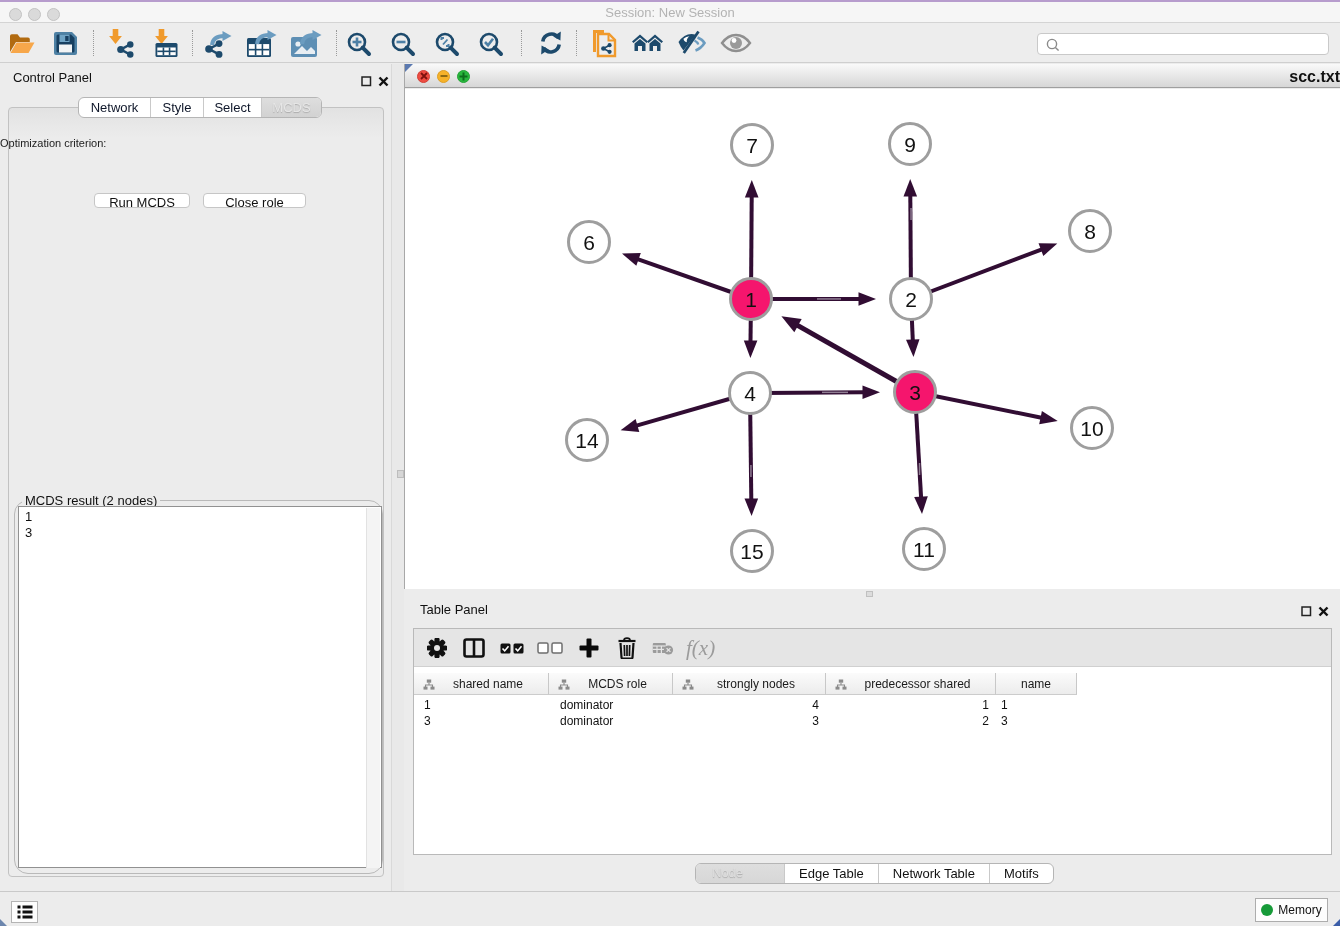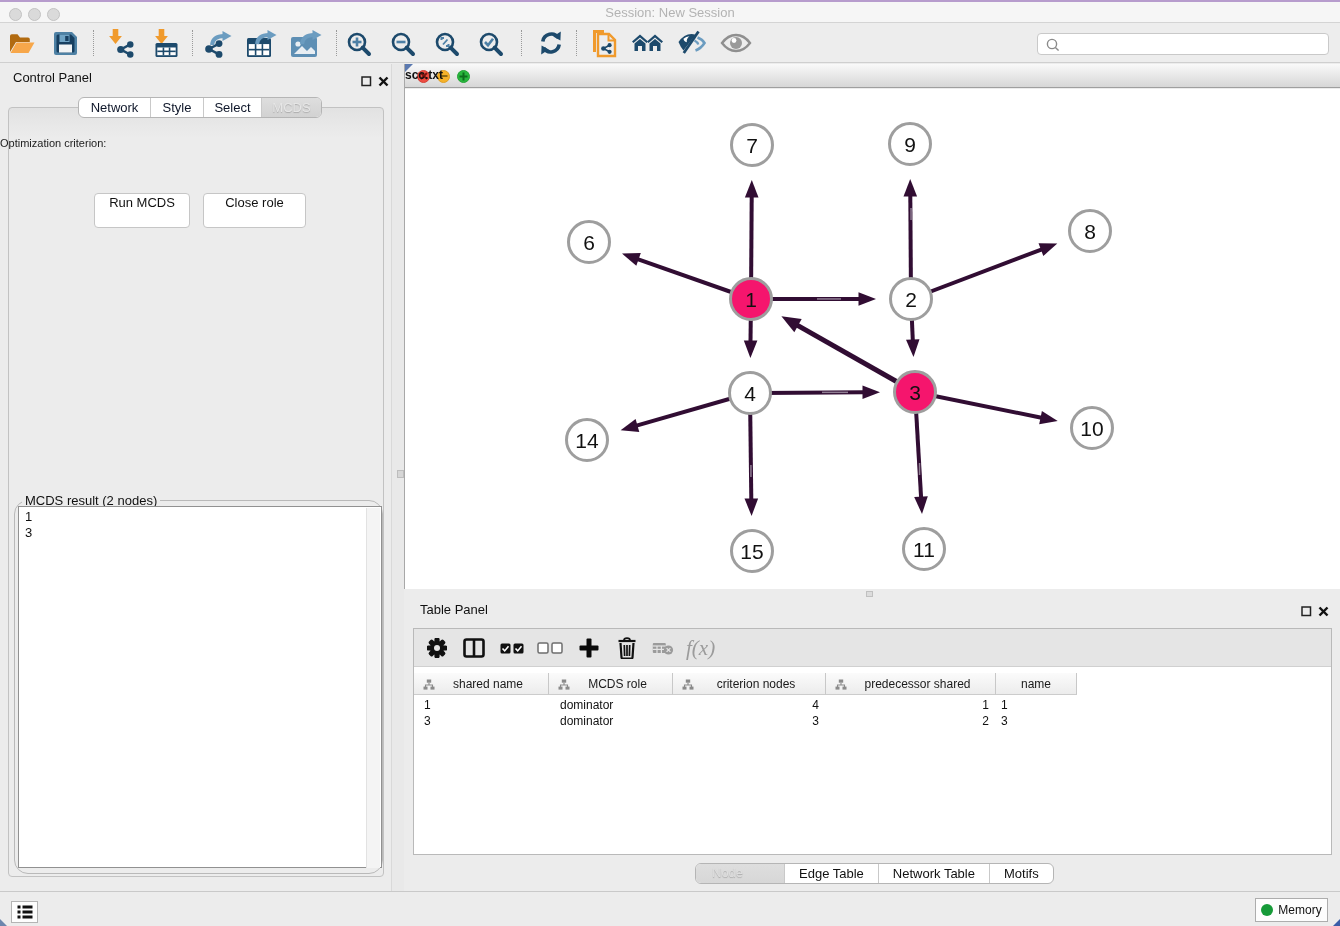--- a/index.html
+++ b/index.html
@@ -17,32 +17,32 @@
 #cpanel{left:0;top:64px;width:391px;height:827px;background:#ececec}
 #cphead{position:absolute;left:13px;top:6px;font-size:13px;color:#111}
 .wbtn{position:absolute;top:9px}
 #cptabs{position:absolute;left:78px;top:33px;width:244px;height:21px;display:flex;border:1px solid #b5b5b5;border-radius:6px;overflow:hidden;background:#fff;z-index:3}
 #cptabs .seg{display:flex;align-items:center;justify-content:center;font-size:13px;color:#0f172a;border-right:1px solid #c9c9c9}
 #cptabs .seg:last-child{border-right:none}
 #cptabs .sel{background:linear-gradient(#dedede,#d2d2d2);color:#e6e6e6;text-shadow:0 1px 1px #aaa}
 #cpcontent{position:absolute;left:8px;top:43px;width:376px;height:770px;border:1px solid #c2c2c2;border-radius:4px;background:linear-gradient(#e2e2e2,#ececec 30px)}
 #optlabel{position:absolute;left:0;top:73px;width:100%;text-align:left;font-size:11px;color:#1c1c1c}
 #combo{position:absolute;left:44px;top:96px;width:310px;height:19px;background:#fff;border:1px solid #c3c3c3;border-radius:4px;font-size:13px;color:#111;line-height:17px;padding-left:12px}
-.btn{position:absolute;top:129px;height:35px;background:#fff;border:1px solid #c6c6c6;border-radius:4px;font-size:13px;color:#111;text-align:center;line-height:18px}
+.btn{position:absolute;top:129px;height:15px;background:#fff;border:1px solid #c6c6c6;border-radius:4px;font-size:13px;color:#111;text-align:center;line-height:18px}
 #groupbox{position:absolute;left:14px;top:436px;width:369px;height:374px;border:1px solid #b9b9b9;border-radius:14px}
 #grouplabel{position:absolute;left:7px;top:-8px;background:#ececec;padding:0 3px;font-size:13px;color:#111}
 #resultarea{position:absolute;left:3px;top:5px;width:364px;height:362px;background:#fff;border:1px solid #919191;font-size:13px;color:#111;padding:2px 0 0 6px;line-height:16px}
 #rscroll{position:absolute;right:1px;top:1px;width:14px;height:360px;background:#f4f4f4;border-left:1px solid #e2e2e2}
 
 #vdiv{left:391px;top:64px;width:13px;height:827px;background:#e9e9e9;border-left:1px solid #d9d9d9}
 #vgrip{position:absolute;left:5px;top:406px;width:7px;height:8px;background:#d6d6d6;border:1px solid #bdbdbd}
 
 #netwin{left:404px;top:64px;width:936px;height:525px;border-left:1px solid #a8a8a8}
 #nettitle{position:absolute;left:0;top:0;width:100%;height:24px;background:linear-gradient(#f9f9f9,#d7d7d7);border-bottom:1px solid #9f9f9f}
-#nettitle .cap{position:absolute;top:4px;width:100%;text-align:left;font-size:12px;font-weight:bold;color:#111}
+#nettitle .cap{position:absolute;top:4px;width:100%;text-align:right;font-size:16px;font-weight:bold;color:#111}
 .light{position:absolute;top:5.5px;width:13px;height:13px;border-radius:50%;display:flex;align-items:center;justify-content:center;font-size:10px;font-weight:bold}
 #canvas{position:absolute;left:0;top:25px;width:936px;height:501px;background:#fff}
 
 #hdiv{left:404px;top:589px;width:936px;height:11px;background:#ececec}
 #hgrip{position:absolute;left:462px;top:2px;width:7px;height:6px;background:#dcdcdc;border:1px solid #c0c0c0}
 
 #tpanel{left:404px;top:600px;width:936px;height:291px;background:#ececec}
 #tphead{position:absolute;left:16px;top:2px;font-size:13px;color:#111}
 #tbox{position:absolute;left:9px;top:28px;width:919px;height:227px;border:1px solid #b9b9b9;background:#fff}
 #ttools{position:absolute;left:0;top:0;width:100%;height:38px;background:#e5e5e5;border-bottom:1px solid #d0d0d0}
@@ -429,21 +429,21 @@
           </svg>
           <span style="margin-left:14px">MCDS role</span>
         </div>
         <div class="hcell" style="width:153px">
           <svg class="hicon" width="12" height="11" viewBox="0 0 12 11">
             <rect x="3.8" y="0.5" width="4.4" height="3.2" fill="#8a8a8a"></rect>
             <path d="M6 3.7 V6 M2.5 8 V6 H9.5 V8" fill="none" stroke="#8a8a8a" stroke-width="1.1"></path>
             <rect x="0.5" y="7.6" width="4" height="3" fill="#8a8a8a"></rect>
             <rect x="7.5" y="7.6" width="4" height="3" fill="#8a8a8a"></rect>
           </svg>
-          <span style="margin-left:14px">criterion nodes</span>
+          <span style="margin-left:14px">strongly nodes</span>
         </div>
         <div class="hcell" style="width:170px">
           <svg class="hicon" width="12" height="11" viewBox="0 0 12 11">
             <rect x="3.8" y="0.5" width="4.4" height="3.2" fill="#8a8a8a"></rect>
             <path d="M6 3.7 V6 M2.5 8 V6 H9.5 V8" fill="none" stroke="#8a8a8a" stroke-width="1.1"></path>
             <rect x="0.5" y="7.6" width="4" height="3" fill="#8a8a8a"></rect>
             <rect x="7.5" y="7.6" width="4" height="3" fill="#8a8a8a"></rect>
           </svg>
           <span style="margin-left:14px">predecessor shared</span>
         </div>

